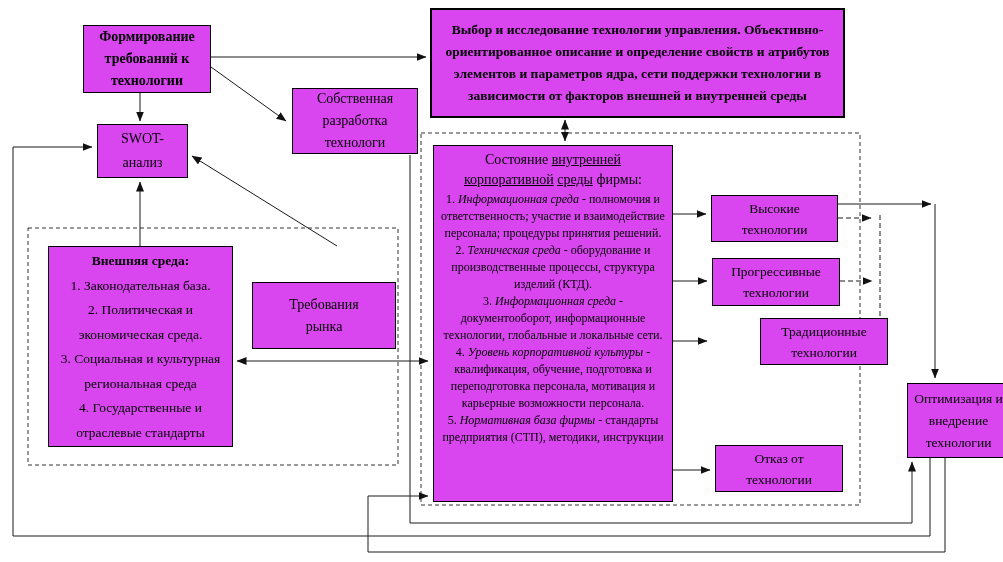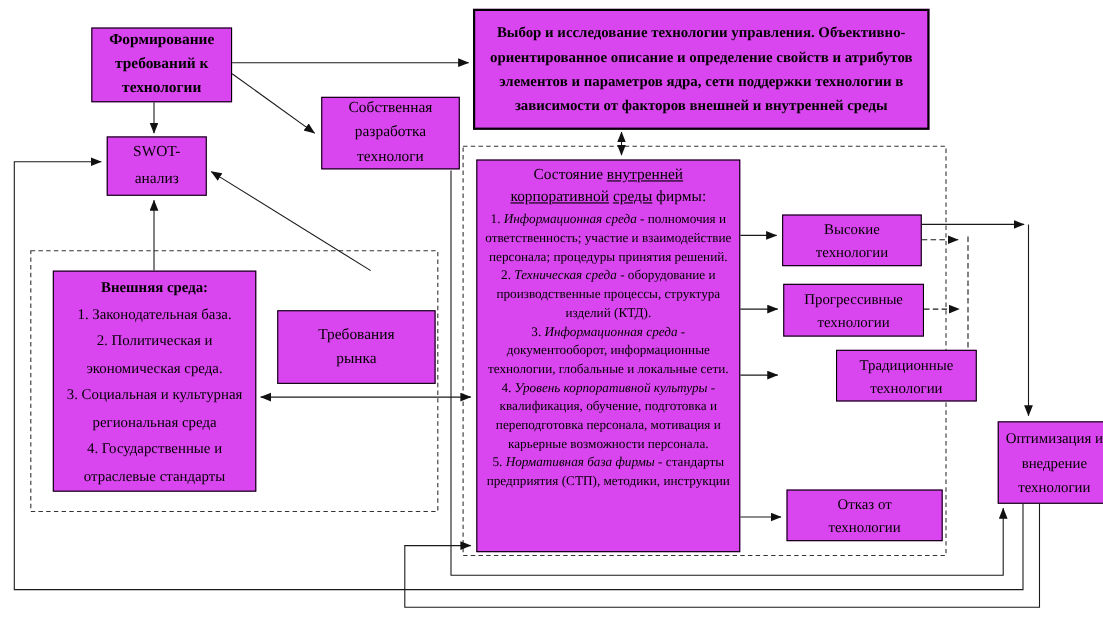--- a/index.html
+++ b/index.html
@@ -113,17 +113,17 @@
     <div><span>4. </span><i>Уровень корпоративной культуры</i><span> - квалификация, обучение, подготовка и переподготовка персонала, мотивация и карьерные возможности персонала.</span></div>
     <div><span>5. </span><i>Нормативная база фирмы</i><span> - стандарты предприятия (СТП), методики, инструкции</span></div>
   </div>
 
   <div class="box t3 narrow2" style="left:711px;top:195px;width:127px;height:47px;">Высокие технологии</div>
 
   <div class="box t3" style="left:712px;top:258px;width:128px;height:48px;">Прогрессивные технологии</div>
 
   <div class="box t3" style="left:712px;top:318px;width:128px;height:47px;margin-left:48px;">Традиционные технологии</div>
 
-  <div class="box t3 narrow2" style="left:715px;top:445px;width:142px;height:47px;">Отказ от технологии</div>
+  <div class="box t3 narrow2" style="left:715px;top:445px;width:128px;height:47px;">Отказ от технологии</div>
 
   <div class="box t3" style="left:887px;top:383px;width:103px;height:75px;line-height:22px;margin-left:20px;">Оптимизация и внедрение технологии</div>
 
 </div>
 
 </body></html>

